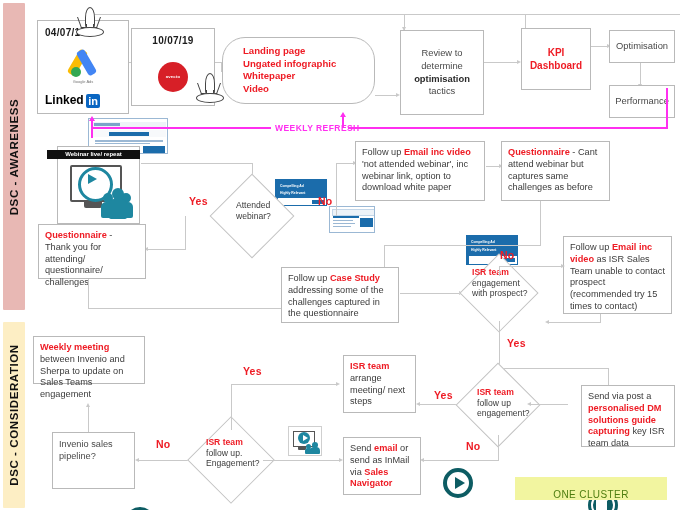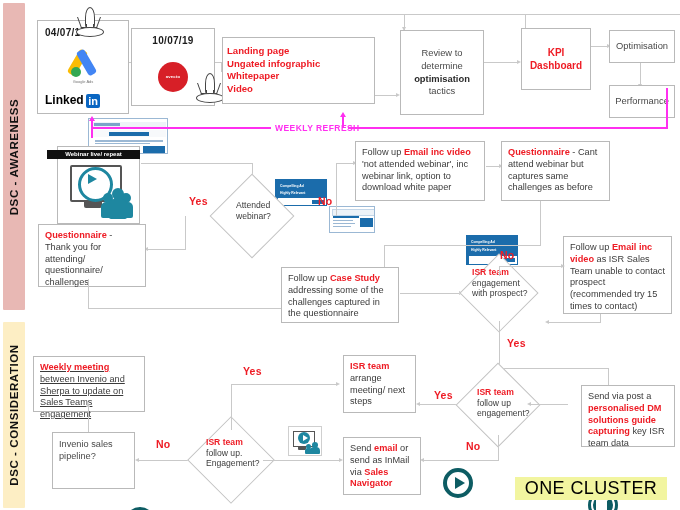--- a/index.html
+++ b/index.html
@@ -94,22 +94,22 @@
     font-size:8.5px;font-weight:bold;color:#ff2ff0;letter-spacing:.45px;
   }
   .mg-arrow-u{
     width:0;height:0;border-bottom:5px solid #ff2ff0;
     border-left:3.2px solid transparent;border-right:3.2px solid transparent;
   }
 
   
   #one-cluster{
     background:#f2f5a0;
-    font-size:18px;color:#000000;letter-spacing:.4px;
-    display:flex;align-items:center;justify-content:center;
+    font-size:10px;color:#4d7c0f;letter-spacing:.4px;
+    display:flex;align-items:flex-end;justify-content:center;
   }
 
   
   .linkedin{
     display:flex;align-items:center;font-weight:bold;font-size:12px;color:#000;
   }
   .linkedin .in{
     background:#0a66c2;color:#fff;margin-left:2px;
     padding:0 2.5px;border-radius:2px;font-size:11px;line-height:14px;
   }
@@ -322,21 +322,21 @@
   </div>
 
   <div class="abs rocket" style="left:196px;top:7px;">
     <span class="body"></span>
       <span class="finL"></span>
       <span class="finR"></span>
     <span class="flame"></span>
       <span class="cloud"></span>
   </div>
 
-  <div class="abs box" id="box-landing" style="left:222px;top:37px;width:153px;height:67px;padding:7px 4px;">
+  <div class="abs box" id="box-landing" style="left:222px;top:37px;width:153px;height:67px;padding:7px 20px;border-radius:23px;">
     <div class="red" style="font-size:9.6px;line-height:1.32;">
       <div>Landing page</div>
       <div>Ungated infographic</div>
       <div>Whitepaper</div>
       <div>Video</div>
     </div>
   </div>
 
   <div class="abs thumb thumb-blue" style="left:275px;top:83px;width:52px;height:27px;border-color:#1b6cab;">
     <span class="ttl" style="left:4px;top:4px;">Compelling Ad</span>
@@ -453,21 +453,21 @@
   <div class="abs yn" style="left:189px;top:195px;">Yes</div>
   <div class="abs ln lnv" style="left:185px;top:216px;height:33px;"></div>
   <div class="abs ln lnh" style="left:146px;top:249px;width:40px;"></div>
   <div class="abs arrow-l" style="left:144px;top:246.5px;"></div>
 
   <div class="abs yn" style="left:318px;top:195px;">No</div>
   <div class="abs ln lnv" style="left:336px;top:163px;height:53px;"></div>
   <div class="abs ln lnh" style="left:336px;top:163px;width:18px;"></div>
   <div class="abs arrow-r" style="left:353px;top:160.5px;"></div>
 
-  <div class="abs box" id="box-questionnaire-thanks" style="left:38px;top:224px;width:108px;height:63px;">
+  <div class="abs box" id="box-questionnaire-thanks" style="left:38px;top:224px;width:108px;height:55px;">
     <span class="red">Questionnaire</span><span> - Thank you for attending/ questionnaire/ challenges</span>
   </div>
   <div class="abs badge filled" style="left:125px;top:257px;">
     
   </div>
 
   <div class="abs ln lnv" style="left:88px;top:279px;height:29px;"></div>
   <div class="abs ln lnh" style="left:88px;top:308px;width:196px;"></div>
   <div class="abs arrow-u" style="left:281.5px;top:290px;"></div>
   <div class="abs ln lnv" style="left:284px;top:292px;height:16px;"></div>
@@ -524,21 +524,21 @@
   <div class="abs ln lnv" style="left:499px;top:266px;height:10px;"></div>
   <div class="abs ln lnh" style="left:499px;top:266px;width:63px;"></div>
   <div class="abs arrow-r" style="left:561px;top:263.5px;"></div>
 
   <div class="abs yn" style="left:507px;top:337px;">Yes</div>
   <div class="abs ln lnv" style="left:499px;top:321px;height:47px;"></div>
   <div class="abs ln lnh" style="left:499px;top:368px;width:110px;"></div>
   <div class="abs ln lnv" style="left:608px;top:368px;height:18px;"></div>
   <div class="abs arrow-d" style="left:605.5px;top:385px;"></div>
 
-  <div class="abs box" id="box-weekly-meeting" style="left:33px;top:356px;width:112px;height:56px;text-decoration:underline;">
+  <div class="abs box" id="box-weekly-meeting" style="left:33px;top:336px;width:112px;height:48px;">
     <span class="red">Weekly meeting</span><span> between Invenio and Sherpa to update on Sales Teams engagement</span>
   </div>
 
   <div class="abs ln lnv" style="left:88px;top:405px;height:27px;"></div>
   <div class="abs arrow-u" style="left:85.5px;top:403px;"></div>
 
   <div class="abs box" id="box-pipeline" style="left:52px;top:432px;width:83px;height:57px;">
     <div style="font-size:9.2px;line-height:1.35;color:#4a4a4a;">Invenio sales pipeline?</div>
   </div>
 

